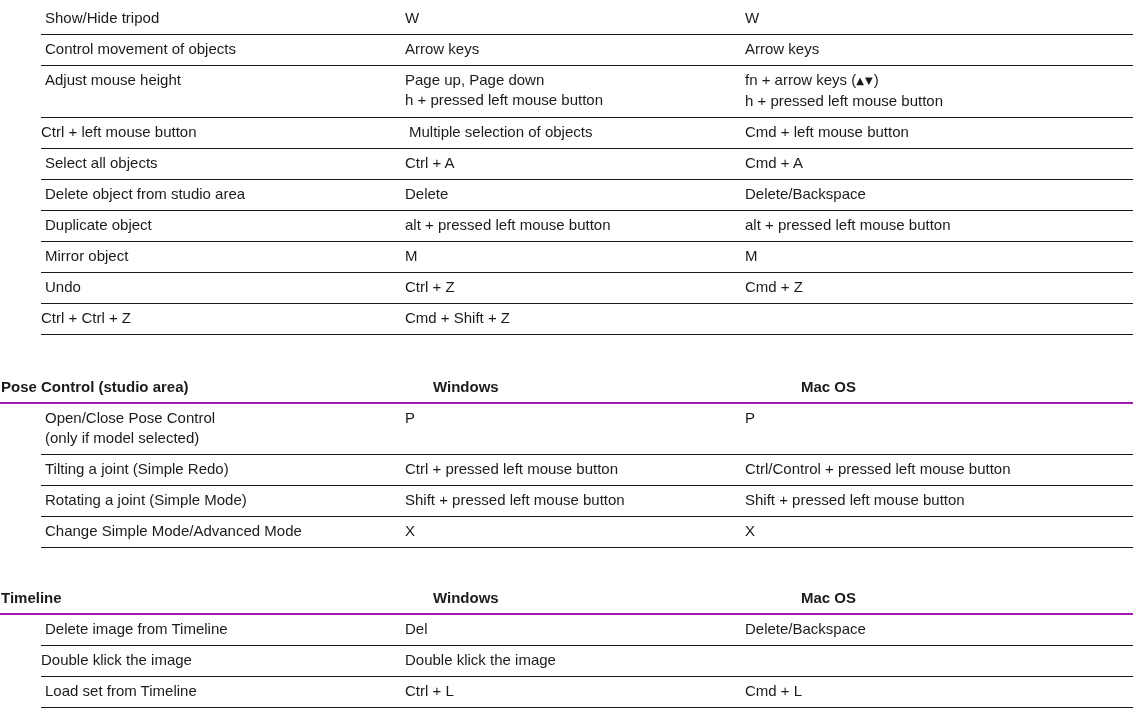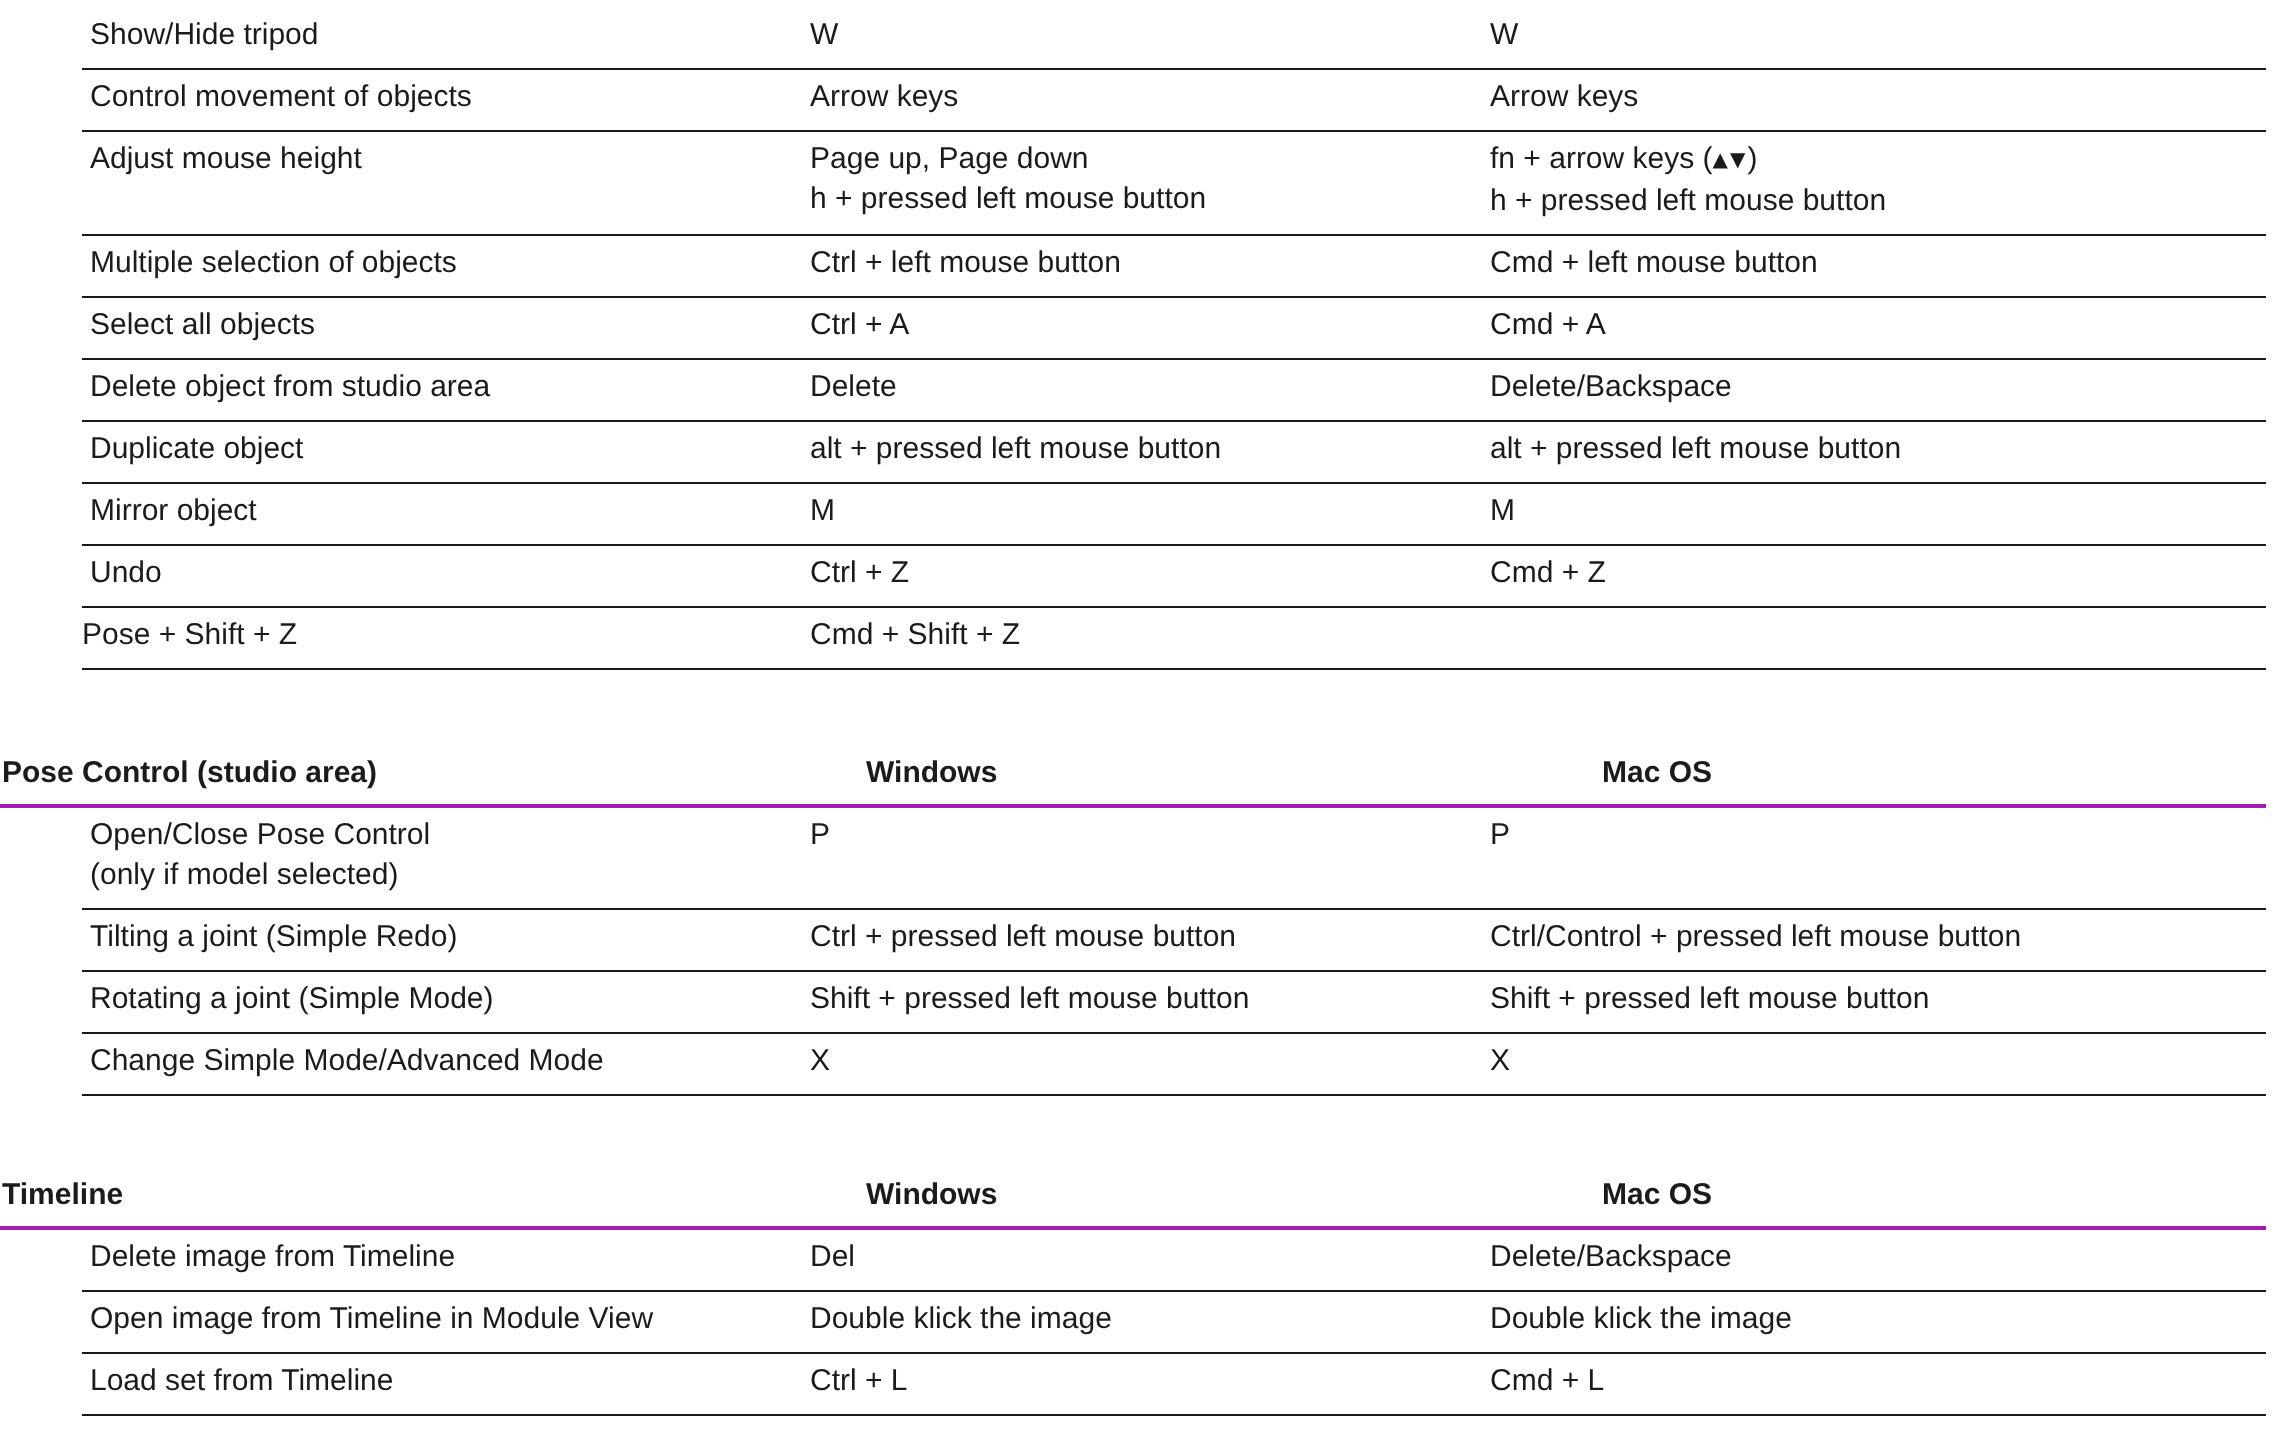--- a/index.html
+++ b/index.html
@@ -88,26 +88,26 @@
           <div class="cell win">
             <div class="line">Page up, Page down</div>
             <div class="line">h + pressed left mouse button</div>
           </div>
           <div class="cell mac">
             <div class="line">fn + arrow keys (<span class="tri">▲▼</span>)</div>
             <div class="line">h + pressed left mouse button</div>
           </div>
         </div>
         <div class="row">
+          <div class="cell win">
+            <div class="line">Ctrl + left mouse button</div>
+          </div>
           <div class="cell action">
             <div class="line">Multiple selection of objects</div>
           </div>
-          <div class="cell win">
-            <div class="line">Ctrl + left mouse button</div>
-          </div>
           <div class="cell mac">
             <div class="line">Cmd + left mouse button</div>
           </div>
         </div>
         <div class="row">
           <div class="cell action">
             <div class="line">Select all objects</div>
           </div>
           <div class="cell win">
             <div class="line">Ctrl + A</div>
@@ -155,21 +155,21 @@
           </div>
           <div class="cell win">
             <div class="line">Ctrl + Z</div>
           </div>
           <div class="cell mac">
             <div class="line">Cmd + Z</div>
           </div>
         </div>
         <div class="row">
           <div class="cell win">
-            <div class="line">Pose + Shift + Z</div>
+            <div class="line">Ctrl + Ctrl + Z</div>
           </div>
           <div class="cell mac">
             <div class="line">Cmd + Shift + Z</div>
           </div>
         </div>
       </section>
       <section class="shortcut-section sec-pose-control">
         <div class="sec-header">
           <div class="title">Pose Control (studio area)</div>
           <div>Windows</div>
@@ -232,23 +232,20 @@
             <div class="line">Delete image from Timeline</div>
           </div>
           <div class="cell win">
             <div class="line">Del</div>
           </div>
           <div class="cell mac">
             <div class="line">Delete/Backspace</div>
           </div>
         </div>
         <div class="row">
-          <div class="cell action">
-            <div class="line">Open image from Timeline in Module View</div>
-          </div>
           <div class="cell win">
             <div class="line">Double klick the image</div>
           </div>
           <div class="cell mac">
             <div class="line">Double klick the image</div>
           </div>
         </div>
         <div class="row">
           <div class="cell action">
             <div class="line">Load set from Timeline</div>

